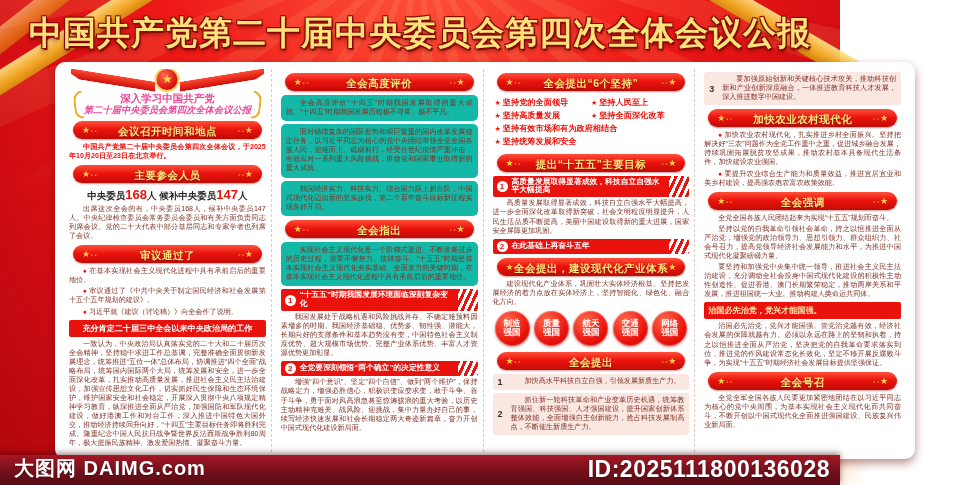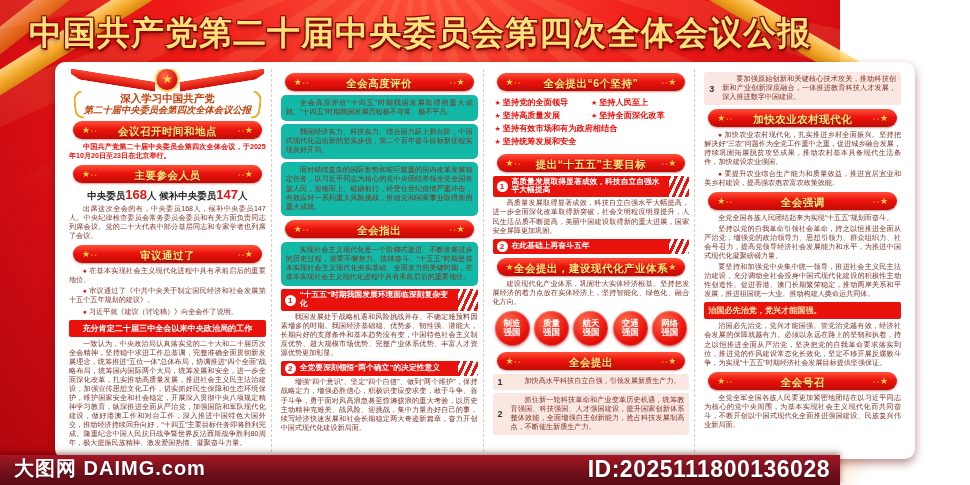--- a/index.html
+++ b/index.html
@@ -73,21 +73,21 @@
   .flagdeco { position:relative; height:22px; margin:0 2px 1px; }
   .fwing { position:absolute; top:6px; width:84px; height:10px;
     background: linear-gradient(180deg,#ff4a33,#cf0d08); box-shadow:0 1px 1px rgba(120,0,0,.4); }
   .fwing.l { left:0; transform:skewY(9deg); clip-path:polygon(0 0,100% 0,100% 100%,9px 100%,0 55%); }
   .fwing.r { right:0; transform:skewY(-9deg); clip-path:polygon(0 0,100% 0,100% 55%,calc(100% - 9px) 100%,0 100%); }
   .fstar { position:absolute; left:50%; top:0; transform:translateX(-50%); width:21px; height:21px;
     border-radius:50%; background:radial-gradient(circle at 35% 30%,#ff6a4d,#d80f0a 70%);
     color:#ffd94d; font-size:12px; line-height:21px; text-align:center;
     box-shadow:0 0 0 2px #ffd75a, 0 1px 2px rgba(120,0,0,.5); }
 
-  .emblem { position:relative; text-align:center; color:#c2410c; font-weight:900; margin:1px 8px 2px; }
+  .emblem { position:relative; text-align:center; color:#ec4899; font-weight:900; margin:1px 8px 2px; }
   .emblem .e1 { font-size:10.5px; line-height:1.25; }
   .emblem .e2 { font-size:9.3px; line-height:1.25;font-style:italic; }
   .laurel { position:absolute; top:-1px; width:9px; height:28px; border:2px solid #f0a91f; }
   .laurel.l { left:-3px; border-right:none; border-radius:14px 0 0 14px; transform:rotate(-6deg); }
   .laurel.r { right:-3px; border-left:none; border-radius:0 14px 14px 0; transform:rotate(6deg); }
 
   .persists { display:flex; flex-wrap:wrap; padding:1px 2px; }
   .persist { color:#ea120c; font-weight:900; font-size:8.2px; line-height:1.6; width:50%; white-space:nowrap; }
   .persist.wide { width:100%; }
   .persist::before { content:"★"; font-size:7px; margin-right:2px; }
@@ -171,24 +171,24 @@
     <div class="col sep">
       <div class="ribbon">
         <span class="rbs l">★<i>⋆⋆</i></span>
         <span class="rbt">全会高度评价</span>
         <span class="rbs r"><i>⋆⋆</i>★</span>
       </div>
       <div class="pinkbox">
           <p class="ptext">全会高度评价“十四五”时期我国发展取得的重大成就。“十四五”时期我国发展历程极不寻常、极不平凡。</p>
         </div>
       <div class="pinkbox">
-          <p class="ptext">我国经济实力、科技实力、综合国力跃上新台阶，中国式现代化迈出新的坚实步伐，第二个百年奋斗目标新征程实现良好开局。</p>
+          <p class="ptext">面对错综复杂的国际形势和艰巨繁重的国内改革发展稳定任务，以习近平同志为核心的党中央团结带领全党全国各族人民，迎难而上、砥砺前行，经受住世纪疫情严重冲击，有效应对一系列重大风险挑战，推动党和国家事业取得新的重大成就。</p>
         </div>
       <div class="pinkbox">
-          <p class="ptext">面对错综复杂的国际形势和艰巨繁重的国内改革发展稳定任务，以习近平同志为核心的党中央团结带领全党全国各族人民，迎难而上、砥砺前行，经受住世纪疫情严重冲击，有效应对一系列重大风险挑战，推动党和国家事业取得新的重大成就。</p>
+          <p class="ptext">我国经济实力、科技实力、综合国力跃上新台阶，中国式现代化迈出新的坚实步伐，第二个百年奋斗目标新征程实现良好开局。</p>
         </div>
 
       <div class="ribbon">
         <span class="rbs l">★<i>⋆⋆</i></span>
         <span class="rbt">全会指出</span>
         <span class="rbs r"><i>⋆⋆</i>★</span>
       </div>
       <div class="pinkbox">
           <p class="ptext">实现社会主义现代化是一个阶梯式递进、不断发展进步的历史过程，需要不懈努力、接续奋斗。“十五五”时期是基本实现社会主义现代化夯实基础、全面发力的关键时期，在基本实现社会主义现代化进程中具有承前启后的重要地位。</p>
         </div>

